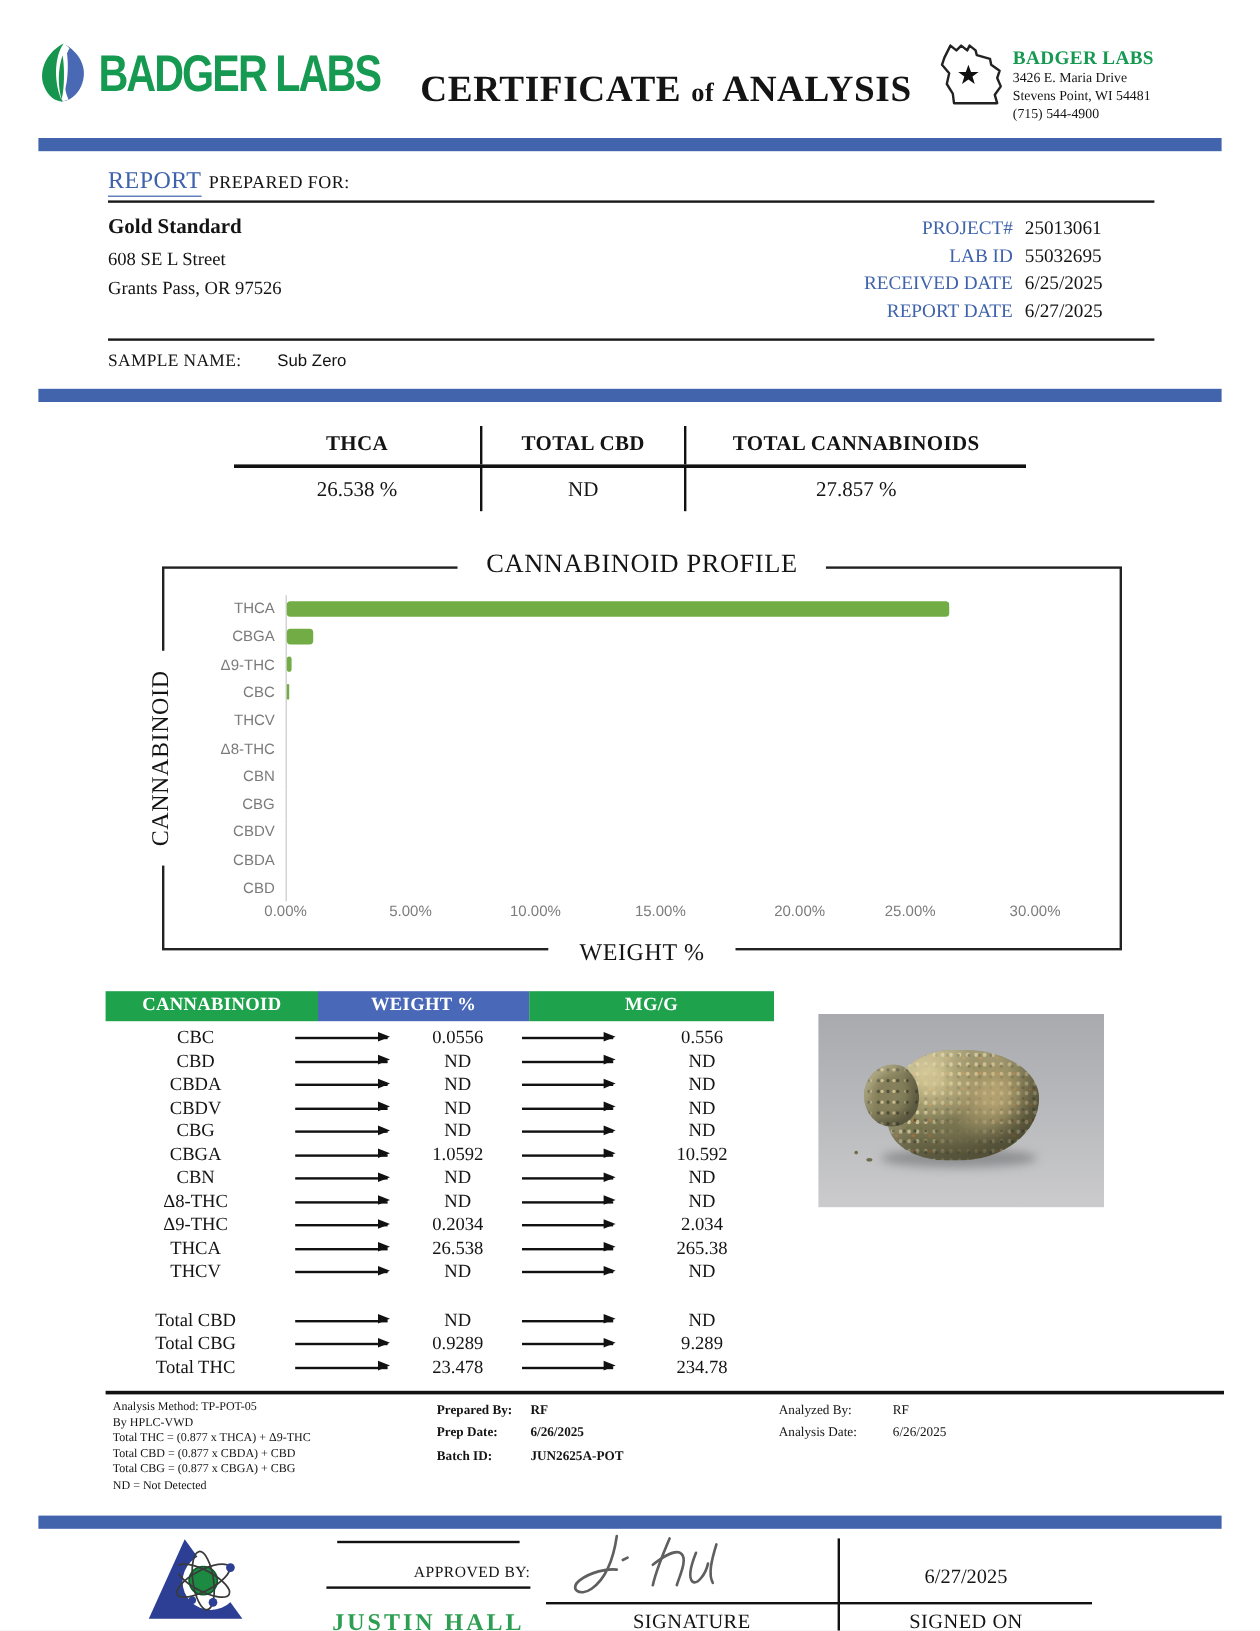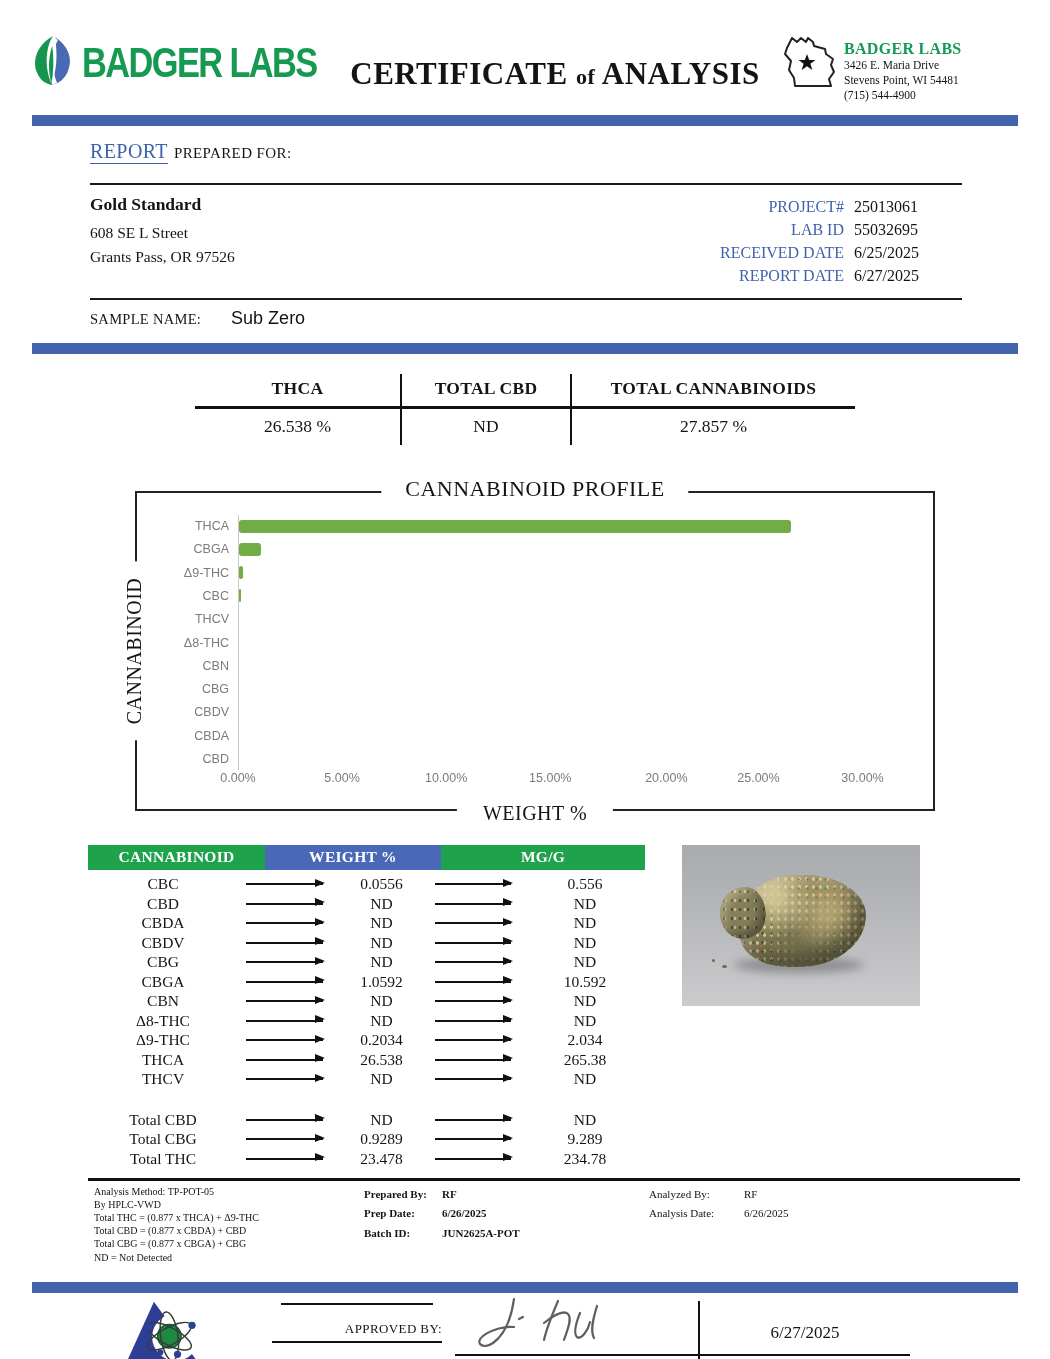--- a/index.html
+++ b/index.html
@@ -16,31 +16,31 @@
   .coa-title { flex:1; text-align:center; margin-top:22px; font-weight:700; font-size:31px; letter-spacing:.5px; white-space:nowrap; }
   .coa-of { font-size:22px; }
   .lab-block { width:242px; display:flex; gap:4px; align-items:flex-start; }
   .lab-text { padding-top:6px; }
   .lab-name { color:#169a52; font-weight:700; font-size:16px; letter-spacing:.3px; }
   .lab-addr { font-size:11.5px; line-height:1.3; }
   .bluebar { height:11px; background:#4264ad; margin:0 32px; }
   .bar1 { margin-top:12px; }
   
   .report { margin:14px 88px 0 90px; }
-  .report-head { padding-bottom:20px; border-bottom:2.5px solid #1a1a1a; font-size:15px; letter-spacing:.4px; }
+  .report-head { padding-bottom:4px; border-bottom:2.5px solid #1a1a1a; font-size:15px; letter-spacing:.4px; }
   .report-word { color:#3e62ab; font-size:20px; border-bottom:1.5px solid #3e62ab; padding-bottom:1px; margin-right:6px; }
   .report-body { display:flex; justify-content:space-between; padding:9px 0 10px; border-bottom:2.5px solid #1a1a1a; }
   .client-name { font-weight:700; font-size:17.5px; margin-bottom:6px; }
   .client-line { font-size:15.5px; line-height:1.55; }
   .meta-col { padding-top:1px; }
   .meta-row { display:flex; justify-content:flex-end; font-size:16px; line-height:1.45; }
   .meta-label { color:#3e62ab; text-align:right; }
   .meta-value { width:108px; text-align:left; margin-left:10px; }
   .sample-row { padding:8px 0 12px; font-size:14.5px; letter-spacing:.3px; }
-  .sample-value { font-family:"Liberation Sans", sans-serif; font-size:18px; margin-left:26px; letter-spacing:0; }
+  .sample-value { font-family:"Liberation Sans", sans-serif; font-size:14px; margin-left:26px; letter-spacing:0; }
   .bar2 { margin-top:2px; }
   
   .sum-table { width:660px; margin:20px auto 0; }
   .sum-row { display:grid; grid-template-columns:205px 170px 285px; }
   .sum-row.head { border-bottom:3px solid #111; }
   .sum-cell { text-align:center; font-size:17.5px; padding:4px 0 7px; }
   .sum-row.vals .sum-cell { padding:7px 0 8px; }
   .sum-cell.div { border-left:2px solid #111; }
   .sum-row.head .sum-cell { font-weight:700; letter-spacing:.3px; }
   

